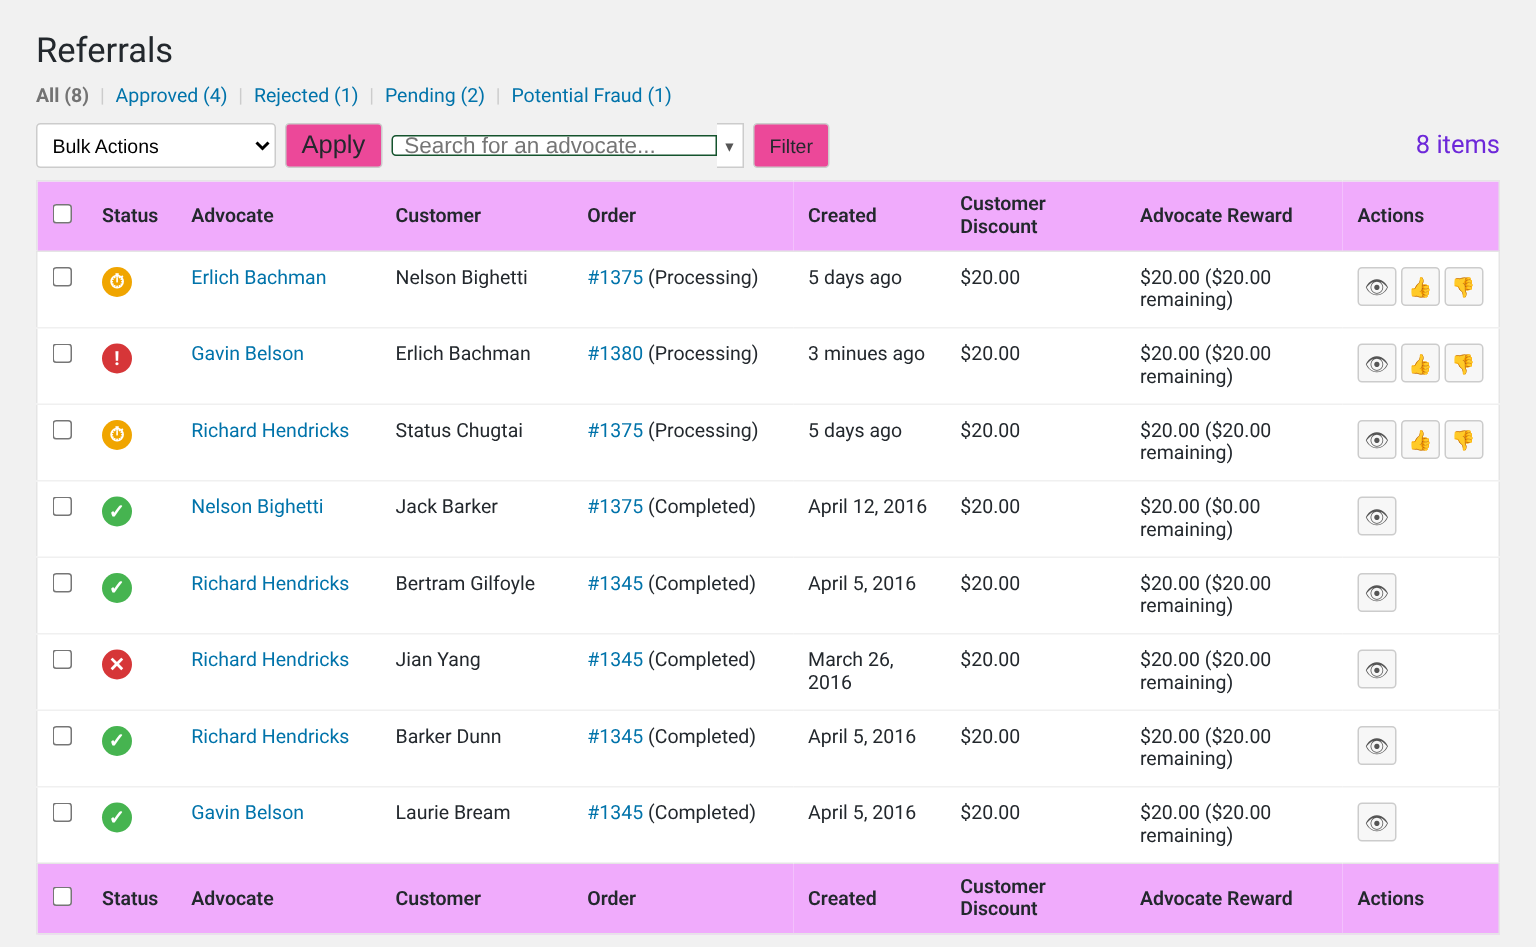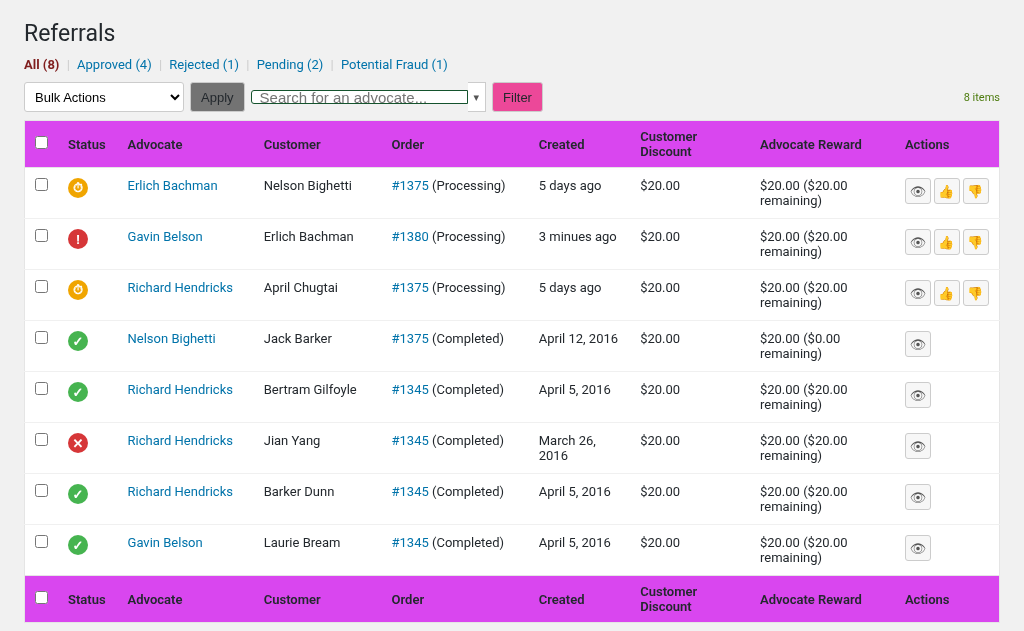--- a/index.html
+++ b/index.html
@@ -19,21 +19,21 @@
     .filter-links {
       margin-bottom: 10px;
       font-size: 13px;
       color: #555;
     }
     .filter-links a {
       color: #0073aa;
       text-decoration: none;
     }
     .filter-links .separator { color: #ccc; margin: 0 4px; }
-    .filter-links .active { font-weight: bold; color: #7f1d1d; }
+    .filter-links .active { font-weight: bold; color: #737373; }
     .toolbar {
       display: flex;
       align-items: center;
       justify-content: space-between;
       margin-bottom: 8px;
     }
     .toolbar-left {
       display: flex;
       align-items: center;
       gap: 6px;
@@ -50,22 +50,22 @@
       padding: 0 6px;
       font-size: 13px;
       cursor: pointer;
       min-width: 160px;
     }
     button.apply-btn {
       height: 30px;
       padding: 0 10px;
       border: 1px solid #ccc;
       border-radius: 3px;
-      background: #737373;
-      font-size: 13px;
+      background: #ec4899;
+      font-size: 17px;
       cursor: pointer;
       color: #23282d;
     }
     .search-group {
       display: flex;
       align-items: center;
     }
     .search-group input {
       height: 14px;
       border: 1px solid #14532d;
@@ -99,21 +99,21 @@
       color: #23282d;
     }
 
     table {
       width: 100%;
       border-collapse: collapse;
       background: #fff;
       border: 1px solid #e5e5e5;
     }
     thead th, tfoot th {
-      background: #d946ef;
+      background: #f0abfc;
       border-bottom: 1px solid #e5e5e5;
       padding: 8px 10px;
       text-align: left;
       font-weight: 600;
       font-size: 13px;
       color: #23282d;
     }
     tfoot th {
       border-top: 1px solid #e5e5e5;
       border-bottom: none;
@@ -190,22 +190,22 @@
       background: #f7f7f7;
       cursor: pointer;
       display: inline-flex;
       align-items: center;
       justify-content: center;
       font-size: 13px;
       color: #555;
     }
 
     .items-count {
-      font-size: 11px;
-      color: #4d7c0f;
+      font-size: 17px;
+      color: #6d28d9;
     }
 
     .bottom-bar {
       display: flex;
       justify-content: flex-end;
       margin-top: 6px;
     }
   </style>
 </head>
 <body>
@@ -289,21 +289,21 @@
         </td>
   </tr>
       <tr>
     <td class="col-check">
       <input type="checkbox" style="">
     </td>
     <td class="col-status"><span class="status-icon status-pending">⏱</span></td>
     <td class="col-advocate">
       <a href="#" class="advocate-link">Richard Hendricks</a>
     </td>
-    <td class="col-customer">April Chugtai</td>
+    <td class="col-customer">Status Chugtai</td>
     <td class="col-order"><a href="#" class="order-link">#1375</a> (Processing)</td>
     <td class="col-created">5 days ago</td>
     <td class="col-discount">$20.00</td>
     <td class="col-reward">$20.00 ($20.00 remaining)</td>
     <td class="col-actions">
           <div class="action-btns">
     <button class="action-btn" title="View">👁</button>
             <button class="action-btn" title="Approve">👍</button>
             <button class="action-btn" title="Reject">👎</button>
           </div>

